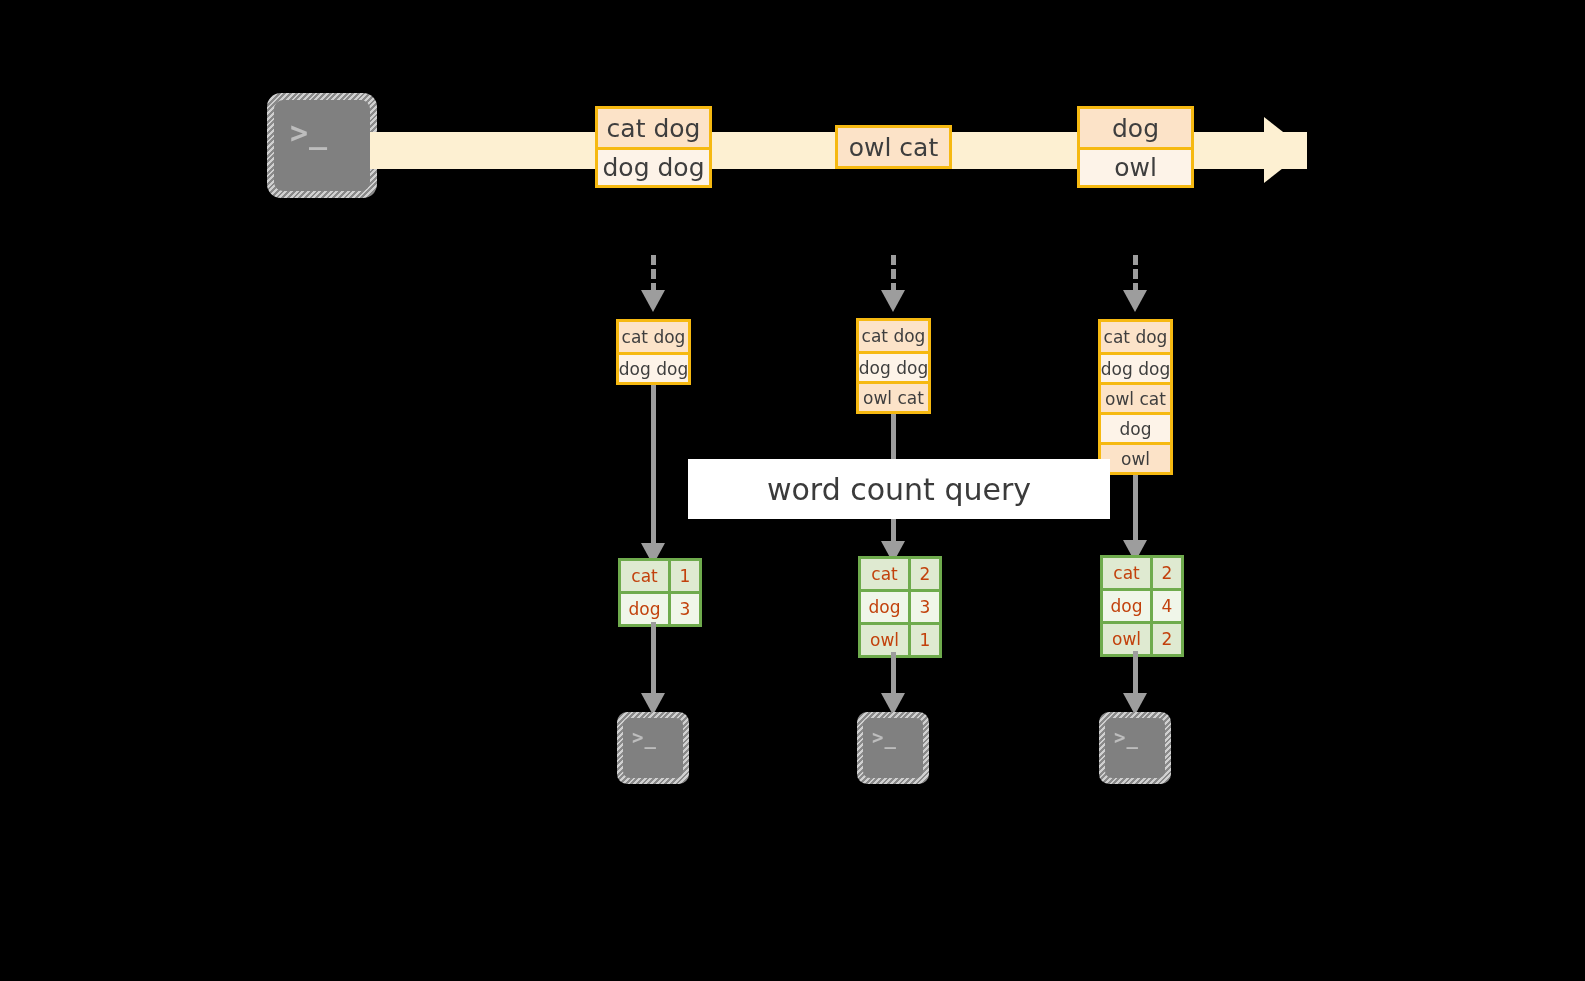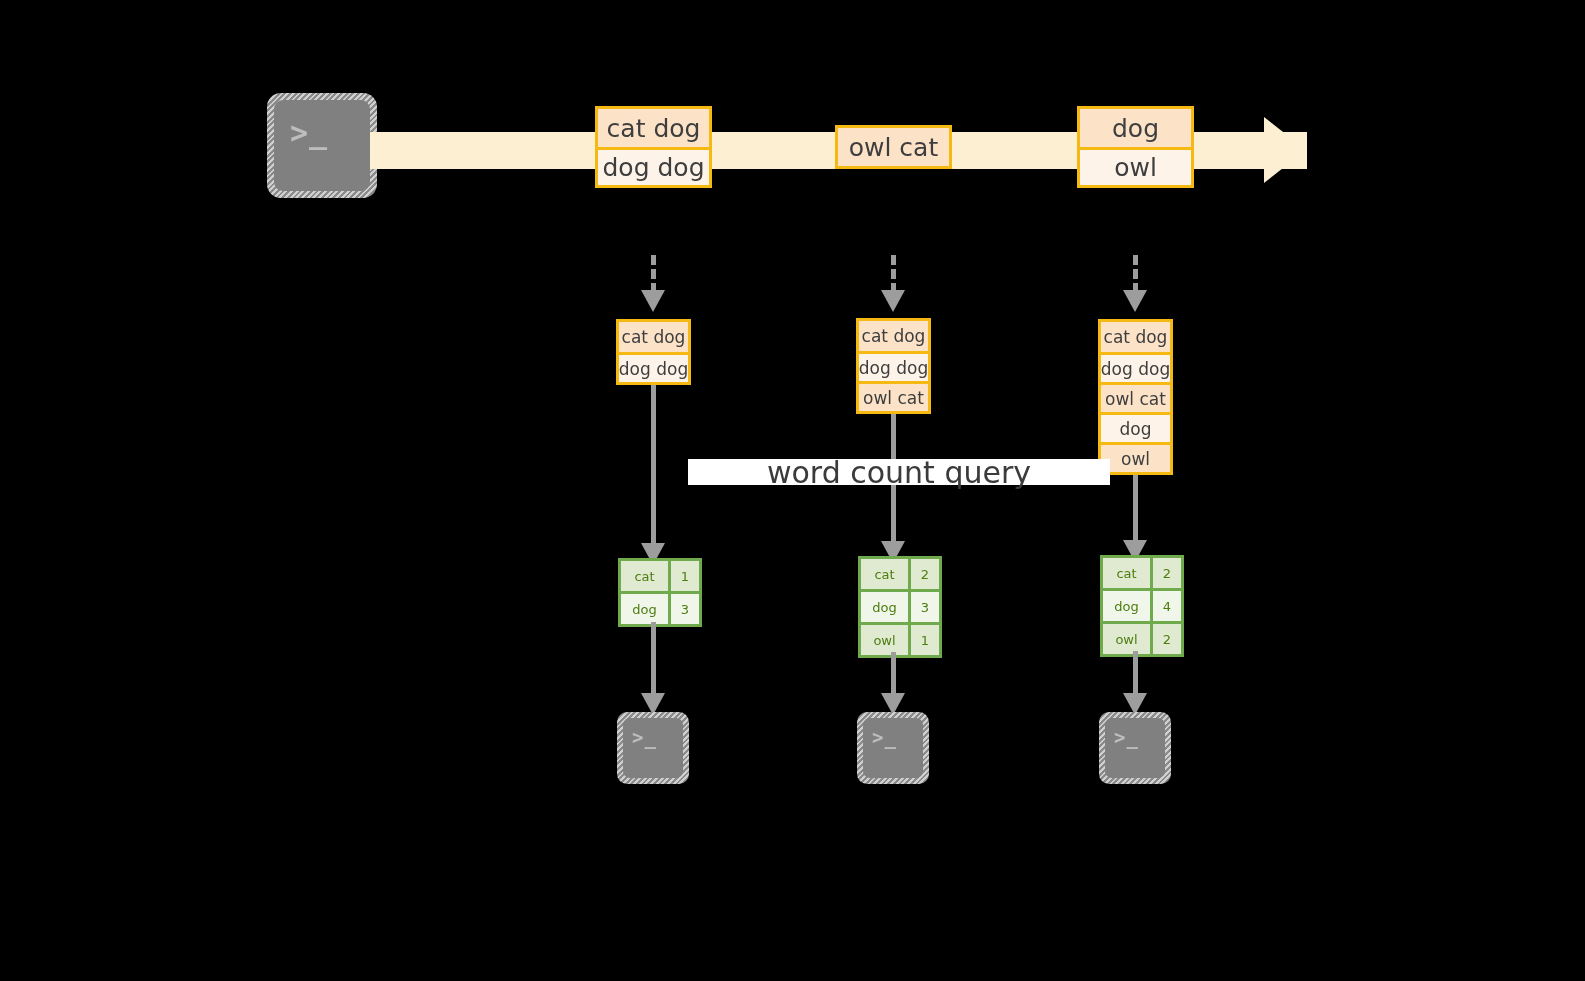--- a/index.html
+++ b/index.html
@@ -98,22 +98,22 @@
     background: #fff;
     border-collapse: collapse;
   }
   .res-row { display: flex; }
   .res-row + .res-row { border-top: 3px solid #6fab4d; }
   .res-cell {
     box-sizing: border-box;
     display: flex;
     align-items: center;
     justify-content: center;
-    font-size: 13px;
-    color: #4d7c0f;
+    font-size: 17px;
+    color: #c2410c;
     height: 30px;
   }
   .res-cell.k { width: 50px; border-right: 3px solid #6fab4d; }
   .res-cell.v { width: 28px; }
   .res-row.dark .res-cell { background: #dfead1; }
   .res-row.light .res-cell { background: #f0f6e9; }
 
   
   .conn {
     position: absolute;
@@ -265,17 +265,17 @@
     </div>
   </div>
   <div class="conn" style="left:1133px; top:651px; height:49px;"></div>
   <div class="conn-head" style="left:1123px; top:693px;"></div>
   <div class="terminal small" style="left:1099px; top:712px; width:72px; height:72px;">
     <div class="terminal-inner">
       <span class="prompt">&gt;_</span>
     </div>
   </div>
 
-  <div class="query-band" style="left:688px; top:459px; width:422px; height:26px;">
+  <div class="query-band" style="left:688px; top:459px; width:422px; height:60px;">
     <span class="query-label">word count query</span>
   </div>
 
 </div>
 
 </body></html>

